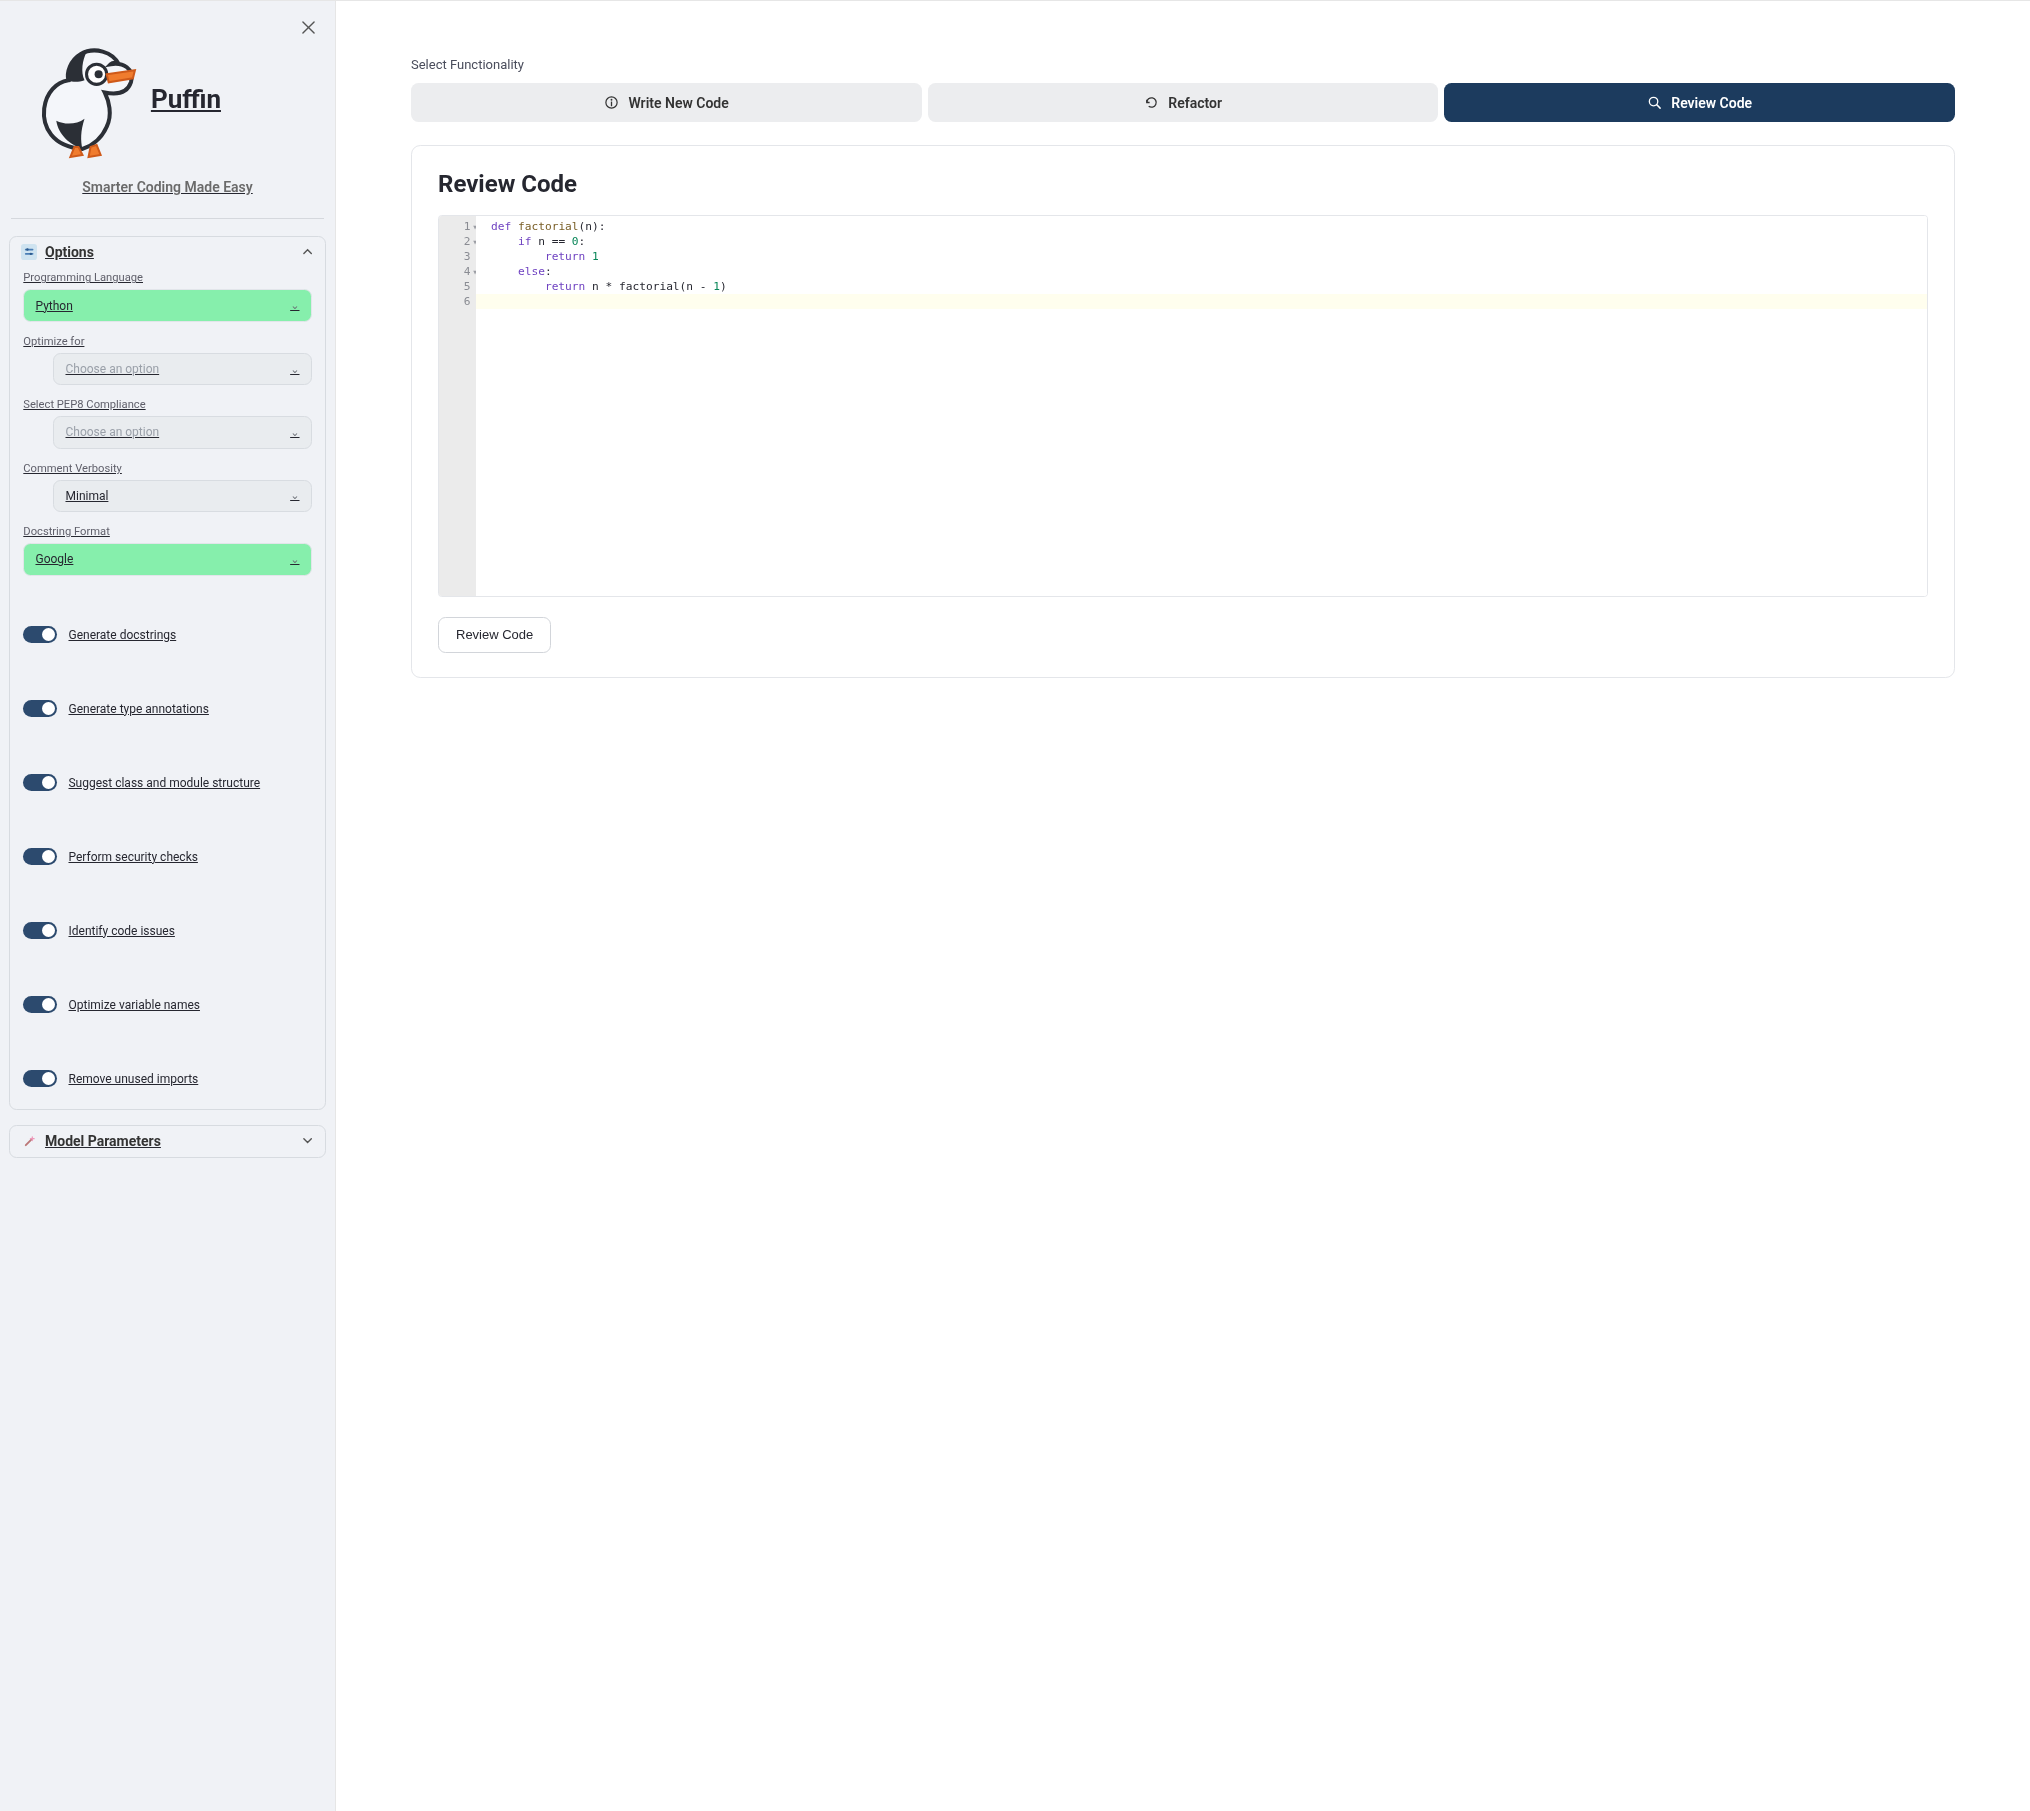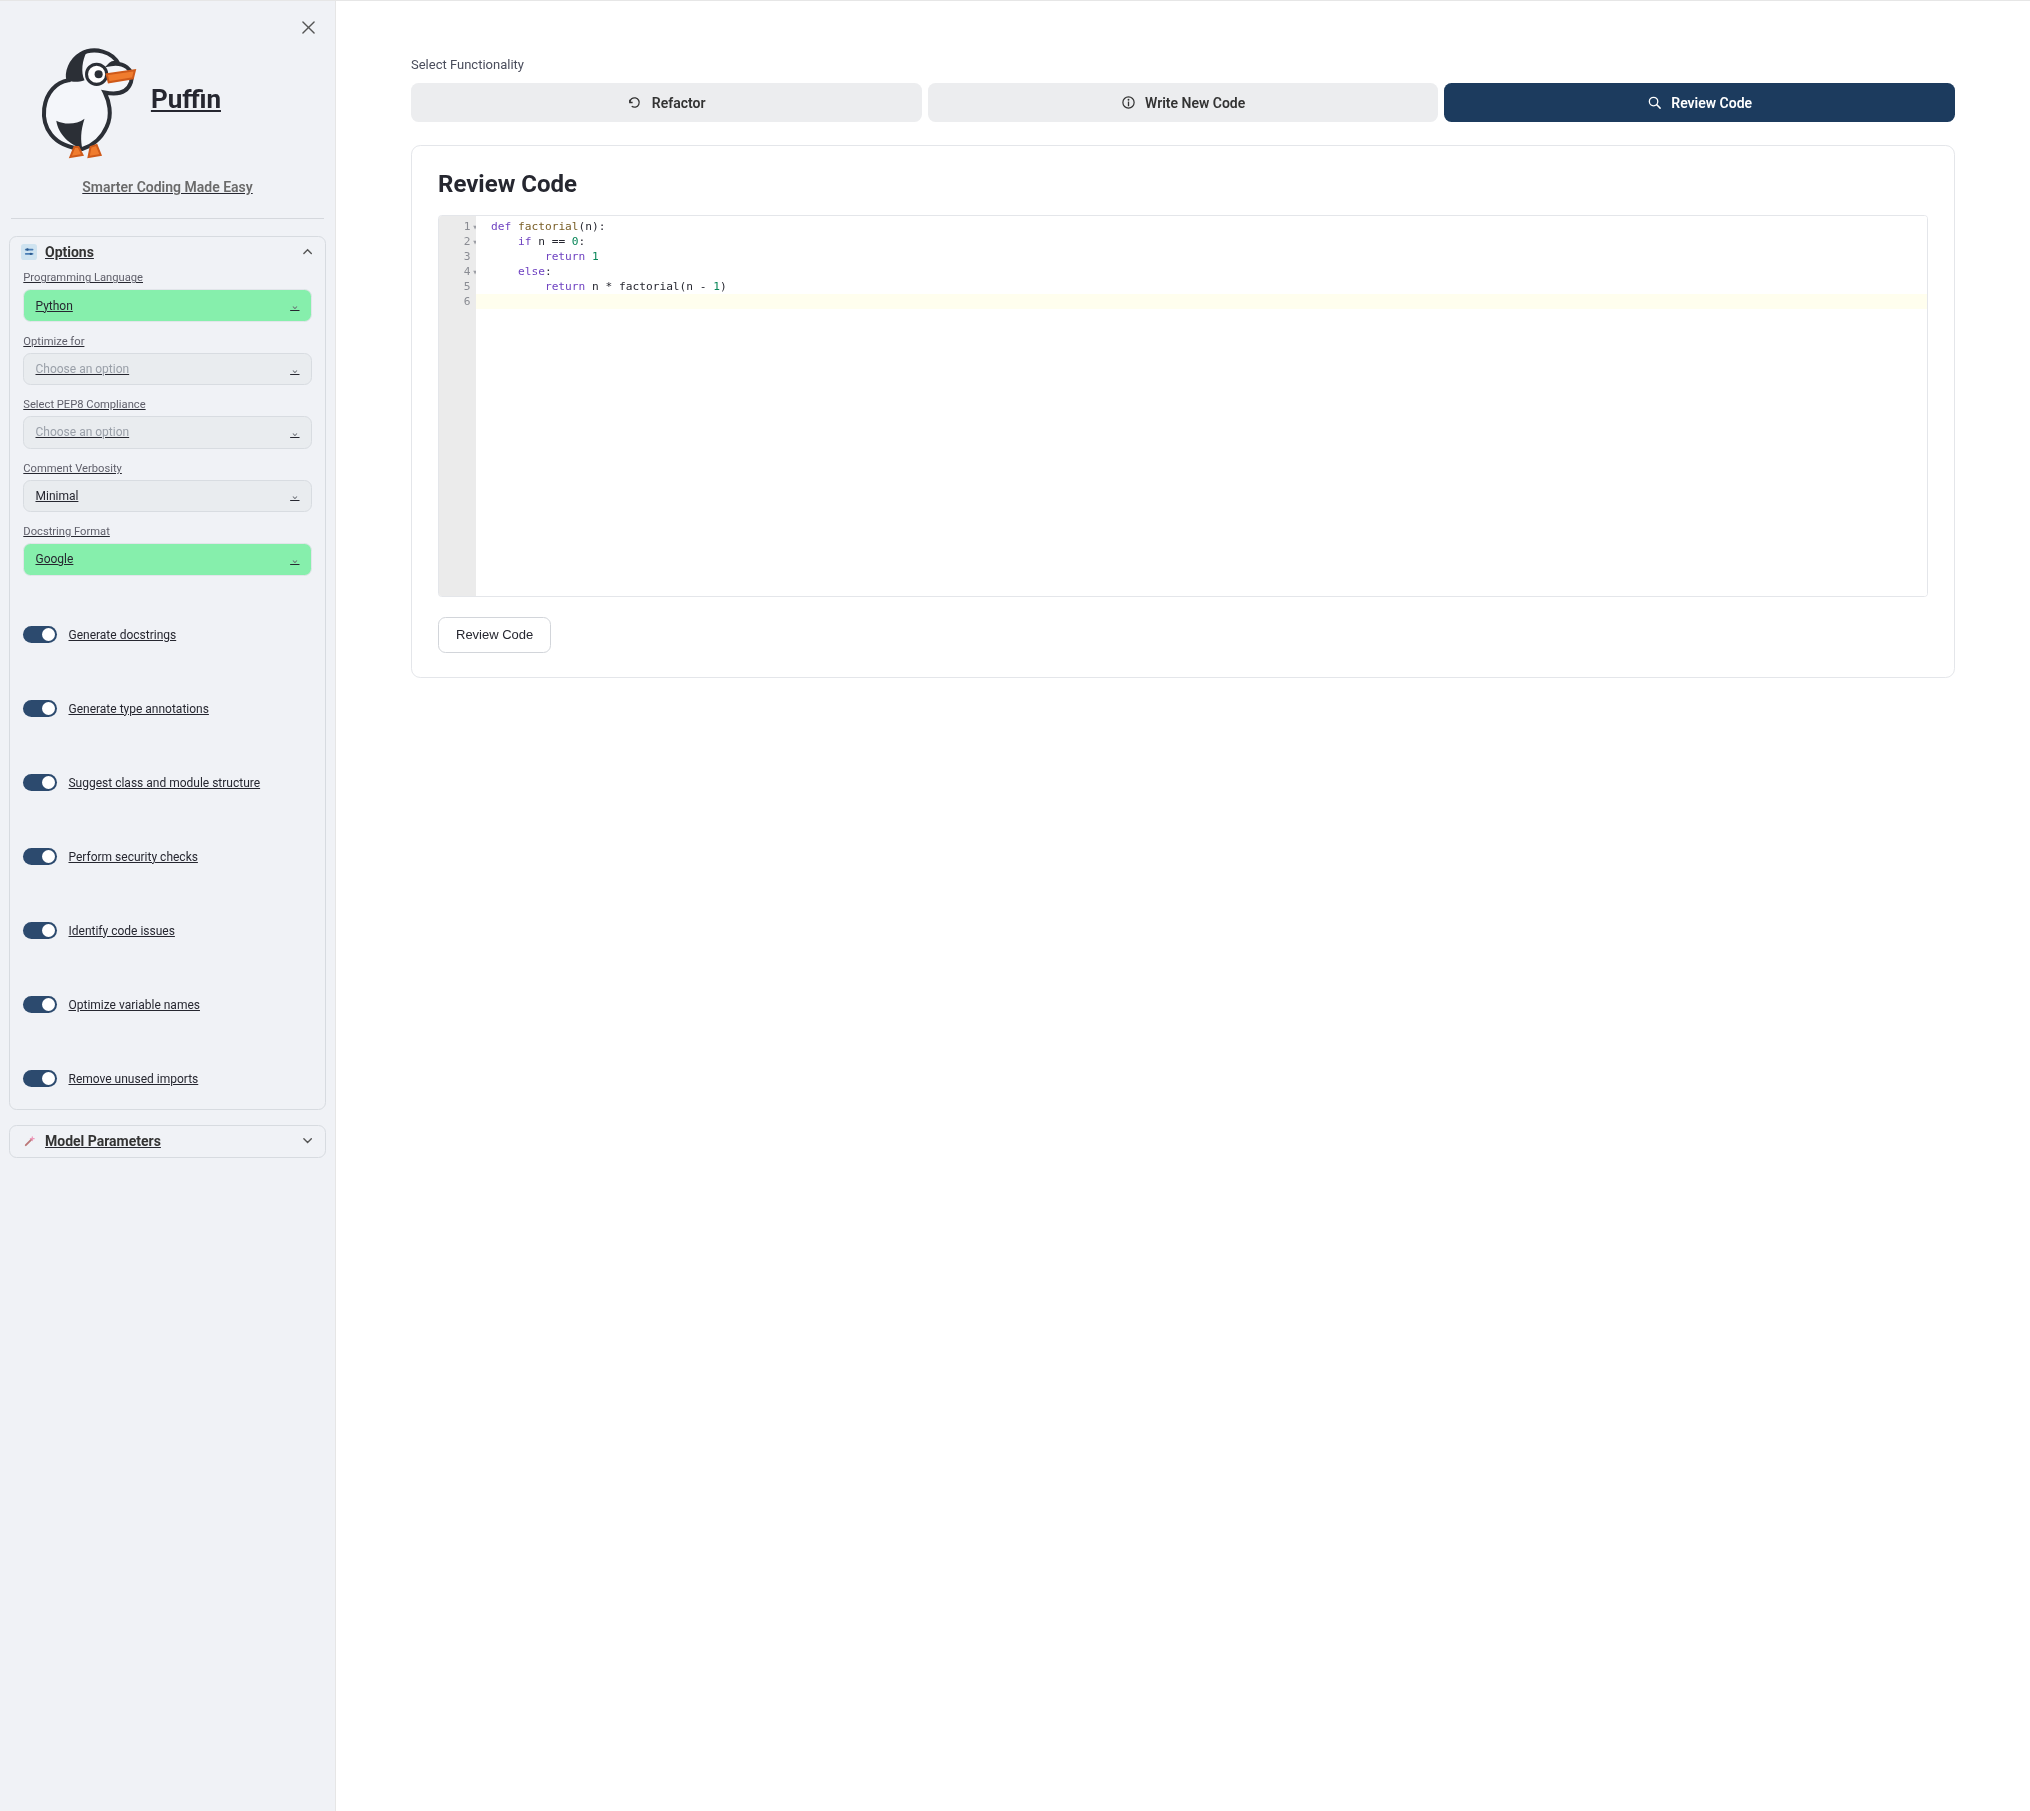--- a/index.html
+++ b/index.html
@@ -100,21 +100,21 @@
 .select {
   display: flex;
   align-items: center;
   justify-content: space-between;
   background: #86efac;
   border: 0.9px solid #e2e5ea;
   border-radius: 7.5px;
   padding: 8.4px 11.2px;
   cursor: pointer;
 }
-.select.grey { background: #e9ecef; border-color: #d8dce1; }
+.select.grey { background: #e9ecef; border-color: #d8dce1; margin-left: 30px; }
 .select-value { font-size: 12px; color: #262730; }
 .select-value.placeholder { color: #9aa0a9; }
 .select-caret { font-size: 11.2px; color: #6b6f76; }
 .toggle-row {
   display: flex;
   align-items: center;
   gap: 11.2px;
   padding: 6.5px 0;
   margin-top: 44px;
 }
@@ -412,35 +412,35 @@
 
   <main class="main">
 
     <div class="content">
       <div class="section-label">Select Functionality</div>
 
       <div class="seg">
         <div class="seg-btn">
           <span class="seg-icon">
             <svg width="15" height="15" viewBox="0 0 16 16">
-                <path d="M3 8 A5 5 0 1 1 5 12" stroke="#333" stroke-width="1.4" fill="none"></path>
-                <path d="M3 5 L3 8 L6 8" stroke="#333" stroke-width="1.4" fill="none"></path>
-              </svg>
-          </span>
-          <span>Refactor</span>
-        </div>
-        <div class="seg-btn">
-          <span class="seg-icon">
-            <svg width="15" height="15" viewBox="0 0 16 16">
                 <circle cx="8" cy="8" r="6" stroke="#333" stroke-width="1.3" fill="none"></circle>
                 <circle cx="8" cy="5" r="1" fill="#333"></circle>
                 <rect x="7.3" y="7" width="1.4" height="5" fill="#333"></rect>
               </svg>
           </span>
           <span>Write New Code</span>
+        </div>
+        <div class="seg-btn">
+          <span class="seg-icon">
+            <svg width="15" height="15" viewBox="0 0 16 16">
+                <path d="M3 8 A5 5 0 1 1 5 12" stroke="#333" stroke-width="1.4" fill="none"></path>
+                <path d="M3 5 L3 8 L6 8" stroke="#333" stroke-width="1.4" fill="none"></path>
+              </svg>
+          </span>
+          <span>Refactor</span>
         </div>
         <div class="seg-btn active">
           <span class="seg-icon">
             <svg width="15" height="15" viewBox="0 0 16 16">
                 <circle cx="7" cy="7" r="4.5" stroke="#fff" stroke-width="1.4" fill="none"></circle>
                 <path d="M10.5 10.5 L14 14" stroke="#fff" stroke-width="1.6" stroke-linecap="round"></path>
               </svg>
           </span>
           <span>Review Code</span>
         </div>

